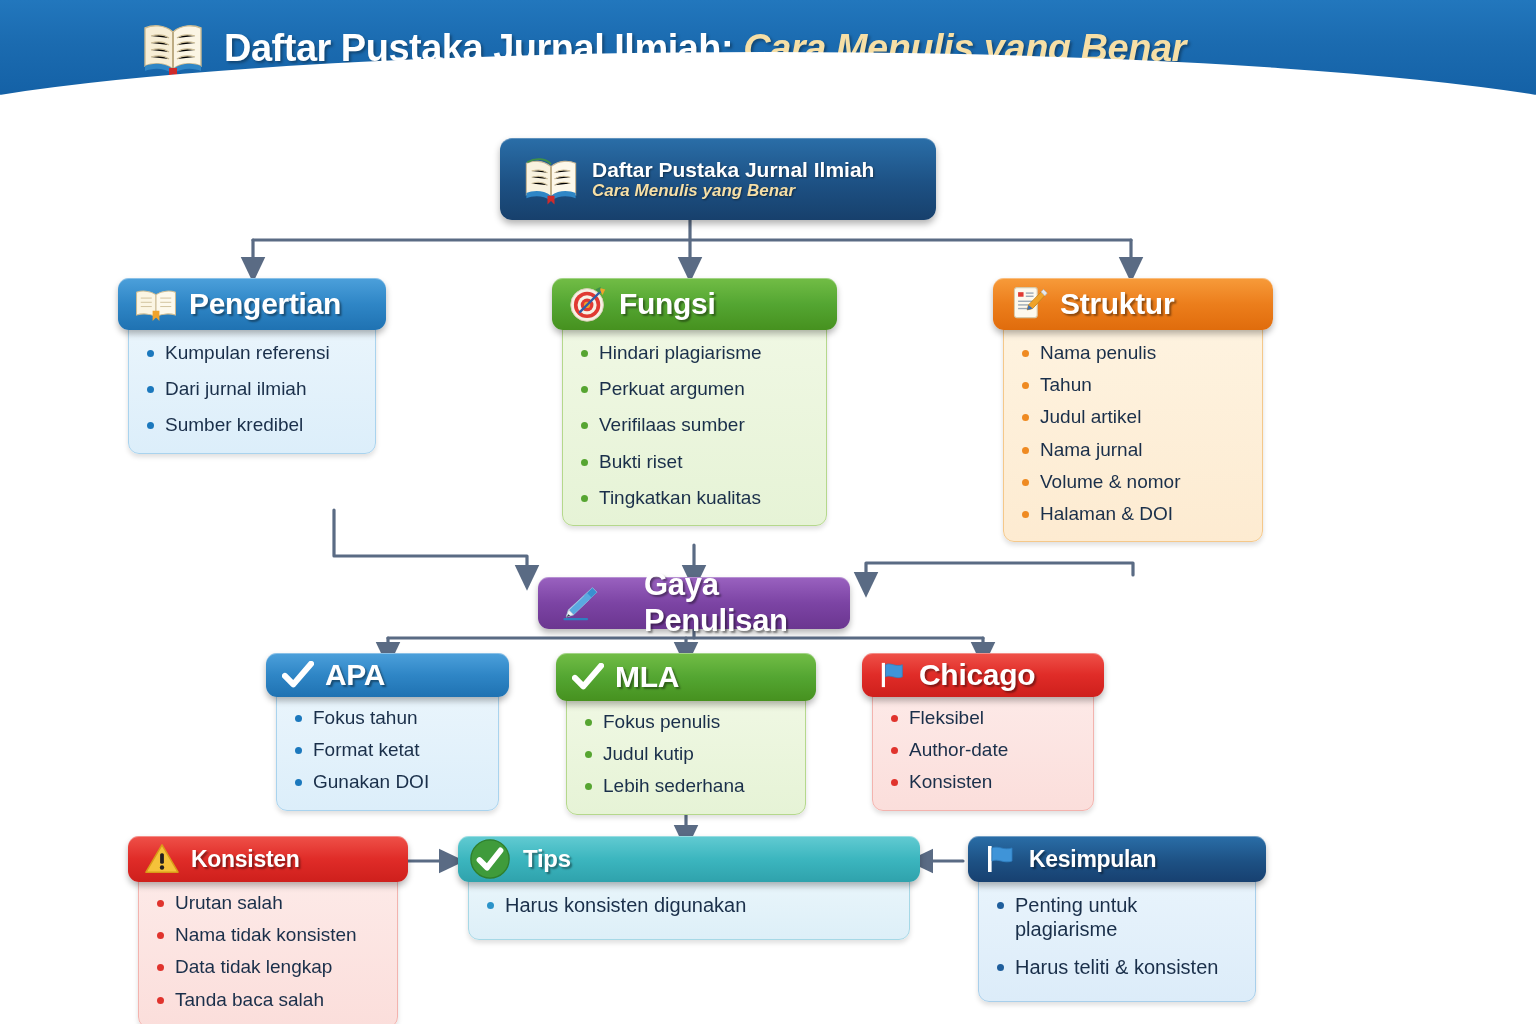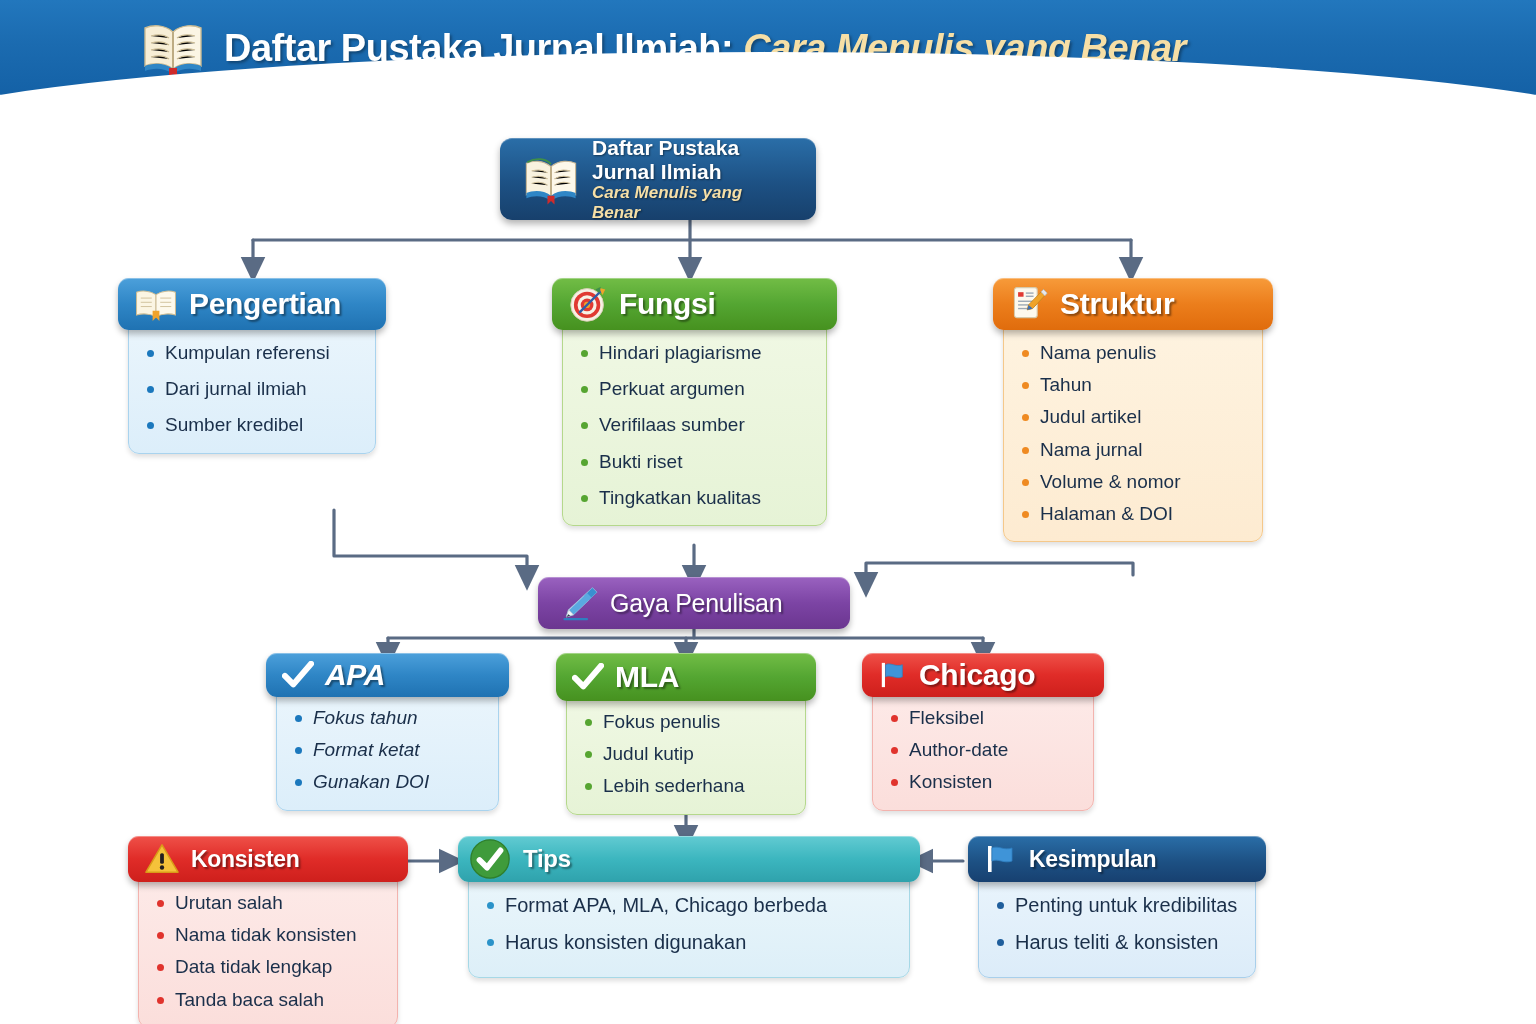--- a/index.html
+++ b/index.html
@@ -116,22 +116,22 @@
   .v-navy  .card-body { background: linear-gradient(180deg,#e9f4fc 0%,#dcecf9 100%); border: 1px solid #a8cfeb; }
   .v-navy  li::before  { background: #1f5e9c; }
   .node-purple {
     position: absolute;
     background: linear-gradient(180deg,#9a62c0 0%,#7c44a4 50%,#6b3690 100%);
     border-radius: 11px; height: 52px;
     display: flex; align-items: center; gap: 12px; padding: 0 20px;
     box-shadow: 0 4px 6px rgba(0,0,0,0.28), inset 0 1px 0 rgba(255,255,255,0.30);
   }
   .node-purple .title {
-    font-size: 25px; font-weight: normal; color: #ffffff;
-    text-shadow: 2px 2px 2px rgba(0,0,0,0.40); letter-spacing: -0.3px;
+    font-size: 31px; font-weight: bold; color: #ffffff;
+    text-shadow: 2px 2px 2px rgba(0,0,0,0.40); letter-spacing: -0.3px; margin-left: 34px;
   }
 
   
   #wires { position: absolute; left: 0; top: 0; width: 1536px; height: 1024px; pointer-events: none; z-index: 0; }
 </style>
 </head>
 <body>
 
 <svg id="wires" viewBox="0 0 1536 1024">
   <defs>
@@ -188,21 +188,21 @@
       <path d="M5 48 C12 45, 24 44, 33 51 C42 44, 54 45, 61 48 L61 53 C54 50, 42 49, 33 56 C24 49, 12 50, 5 53 Z" fill="#2f86c6"></path>
       <path d="M29 50 L29 60 L33 56 L37 60 L37 50 Z" fill="#cf2b2b"></path>
     </svg>
     <div id="banner-title">
       <span>Daftar Pustaka Jurnal Ilmiah:</span>
       <span class="sub">Cara Menulis yang Benar</span>
     </div>
   </div>
 </div>
 
-<div class="node-root" style="left:500px; top:138px; width:316px; height:82px;">
+<div class="node-root" style="left:500px; top:138px; width:436px; height:82px;">
   <svg class="icon" width="58" height="54" viewBox="0 0 66 60">
     <path d="M33 16 C24 8, 12 9, 5 12 L5 48 C12 45, 24 44, 33 51 Z" fill="#f9f2df"></path>
     <path d="M33 16 C42 8, 54 9, 61 12 L61 48 C54 45, 42 44, 33 51 Z" fill="#fdf8ea"></path>
     <path d="M33 16 C24 8, 12 9, 5 12 L5 48 C12 45, 24 44, 33 51 Z" fill="none" stroke="#c4b governo" stroke-width="0"></path>
     <path d="M33 16 C24 8, 12 9, 5 12 L5 48 C12 45, 24 44, 33 51 Z" fill="none" stroke="#c7b696" stroke-width="1.3"></path>
     <path d="M33 16 C42 8, 54 9, 61 12 L61 48 C54 45, 42 44, 33 51 Z" fill="none" stroke="#c7b696" stroke-width="1.3"></path>
     <path d="M33 16 L33 51" stroke="#b6a47a" stroke-width="1.5"></path>
     <path d="M6 11 C16 5, 27 7, 33 13" fill="none" stroke="#3f8f4a" stroke-width="2"></path>
     <g stroke="#cfbf9a" stroke-width="1.2">
       <path d="M11 21 C18 19, 25 20, 29 23"></path>
@@ -307,21 +307,21 @@
     <path d="M38 3 L43 8 L17 33 L9 35.5 L11.5 27.5 Z" fill="#e9f2fa" stroke="#9dbcd8" stroke-width="1"></path>
     <path d="M38 3 L43 8 L34 17 L29 12 Z" fill="#3a8fd0"></path>
     <path d="M32 9 L37 14 L17 33 L12 28 Z" fill="#5aa9e0"></path>
     <path d="M17 33 L9 35.5 L11.5 27.5 Z" fill="#f3f6f9" stroke="#a9bccb" stroke-width="0.8"></path>
     <path d="M11.5 32.5 L9 35.5 L13.2 34.3 Z" fill="#2a3b4c"></path>
     <path d="M7 38 H32" stroke="#2f7fc0" stroke-width="2.4" stroke-linecap="round"></path>
   </svg>
   <span class="title">Gaya Penulisan</span>
 </div>
 
-<div class="card v-blue" style="left:266px; top:653px; width:243px;font-style:italic;">
+<div class="card v-blue" style="left:266px; top:653px; width:243px;">
   <div class="card-head" style="height:44px;">
     <svg class="icon" width="32" height="28" viewBox="0 0 34 30">
       <path d="M3 16 L12 25 L31 3" fill="none" stroke="#ffffff" stroke-width="6.4" stroke-linecap="round" stroke-linejoin="round"></path>
     </svg>
     <span class="title">APA</span>
   </div>
   <div class="card-body tight" style="padding-top:18px;">
     <ul>
       <li>Fokus tahun</li>
       <li>Format ketat</li>
@@ -385,33 +385,32 @@
 <div class="card v-teal" style="left:458px; top:836px; width:462px;">
   <div class="card-head" style="height:46px;">
     <svg class="icon" width="44" height="44" viewBox="0 0 46 46" style="margin-left:-6px;">
       <circle cx="23" cy="23" r="20" fill="#3f9b3b" stroke="#2f7f2c" stroke-width="1.4"></circle>
       <path d="M12 24 L20 32 L34 14" fill="none" stroke="#ffffff" stroke-width="6" stroke-linecap="round" stroke-linejoin="round"></path>
     </svg>
     <span class="title" style="font-size:24px;">Tips</span>
   </div>
   <div class="card-body" style="padding-top:20px; padding-bottom:22px;">
     <ul>
-      <li style="font-size:20px;">Format APA, MLA, Chicago berbeda</li>
       <li style="font-size:20px;">Harus konsisten digunakan</li>
     </ul>
   </div>
 </div>
 
 <div class="card v-navy" style="left:968px; top:836px; width:298px;">
   <div class="card-head" style="height:46px;">
     <svg class="icon" width="34" height="32" viewBox="0 0 34 32">
       <rect x="4" y="3" width="3.6" height="26" fill="#ffffff"></rect>
       <path d="M8 5 C14 2, 20 8, 28 5 L28 18 C20 21, 14 15, 8 18 Z" fill="#3f94d8" stroke="#2f7fc0" stroke-width="0.8"></path>
     </svg>
     <span class="title" style="font-size:23px;">Kesimpulan</span>
   </div>
   <div class="card-body" style="padding-top:20px; padding-bottom:22px;">
     <ul>
-      <li style="font-size:20px;">Penting untuk kredibilitas</li>
+      <li style="font-size:20px;">Penting untuk plagiarisme</li>
       <li style="font-size:20px;">Harus teliti &amp; konsisten</li>
     </ul>
   </div>
 </div>
 
 </body></html>

